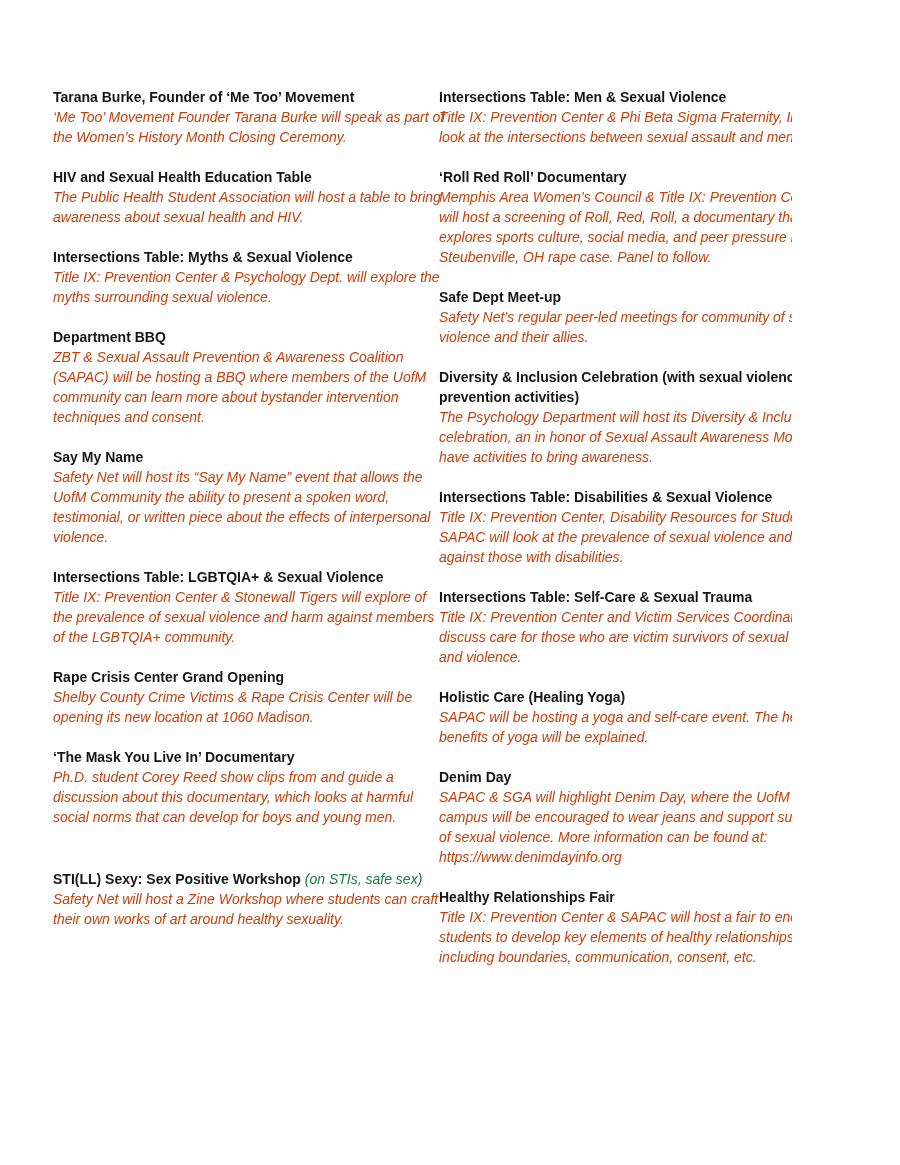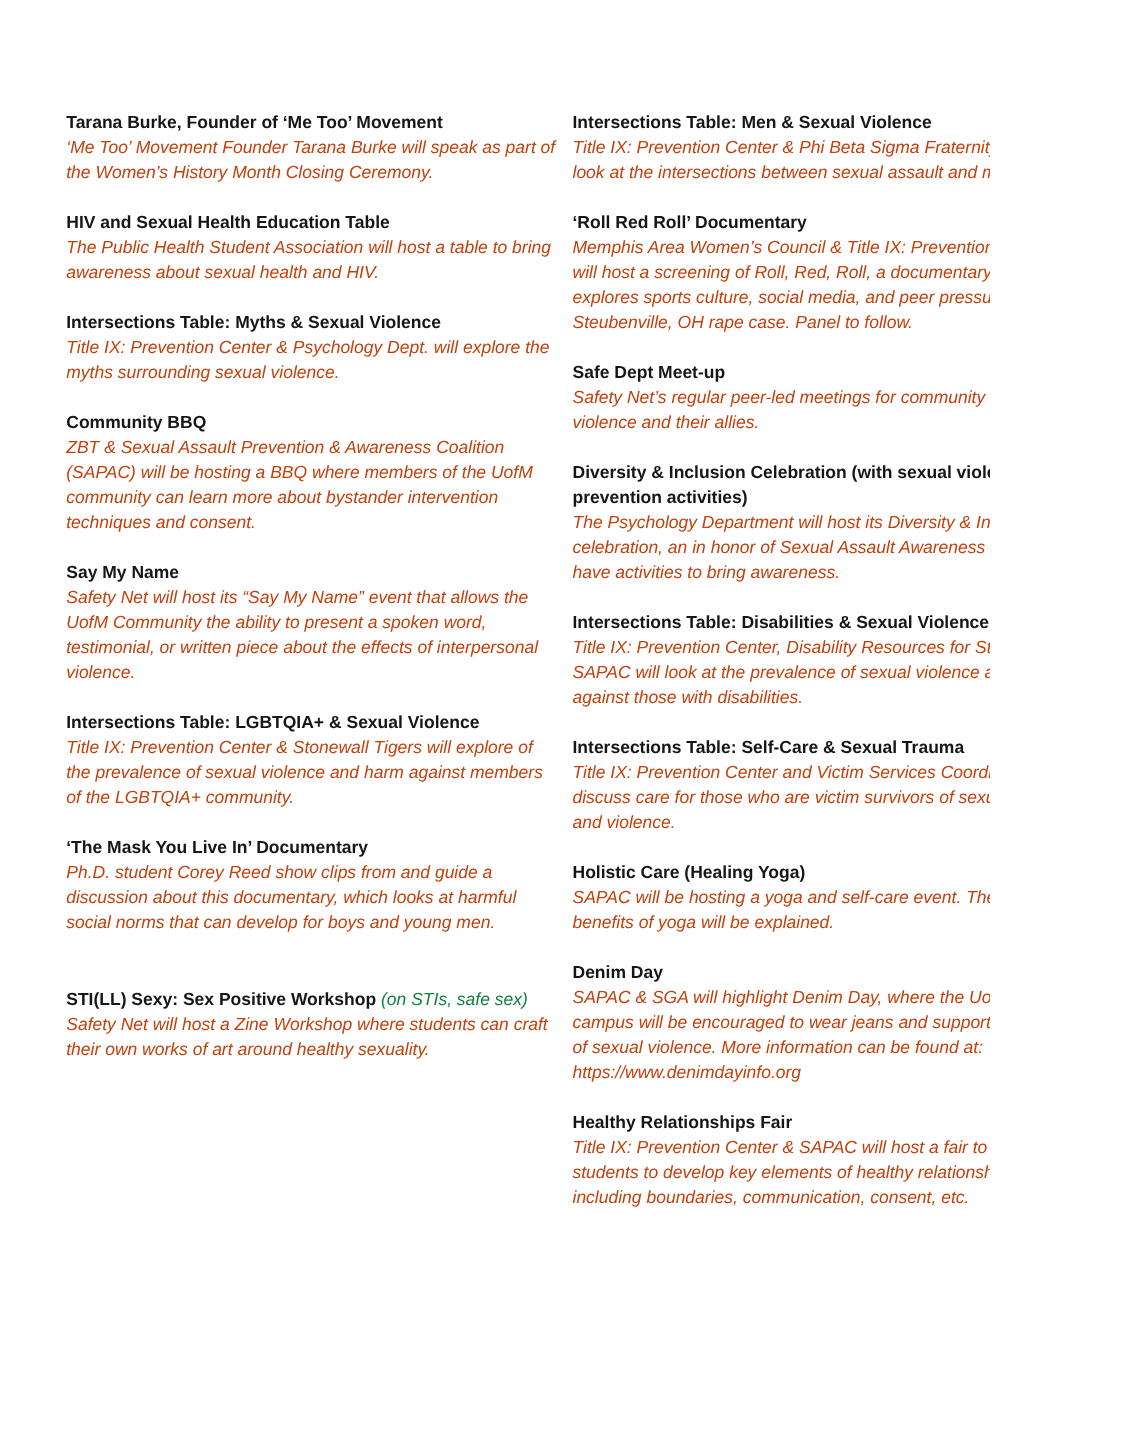--- a/index.html
+++ b/index.html
@@ -13,21 +13,21 @@
     width: 792px;
     height: 1165px;
     background: #ffffff;
     overflow: hidden;
   }
   .col {
     position: absolute;
     top: 87px;
   }
   .col-left  { left: 53px;  width: 394px; }
-  .col-right { left: 458px; width: 402px; }
+  .col-right { left: 439px; width: 402px; }
   .section { margin: 0 0 20px 0; }
   
   .col-left .section:last-child { margin-top: 42px; }
   .event-title {
     margin: 0;
     font-size: 14px;
     line-height: 20px;
     font-weight: 700;
     color: #161616;
   }
@@ -55,30 +55,34 @@
       </section>
       <section class="section">
         <h3 class="event-title"><span>HIV and Sexual Health Education Table</span></h3>
         <p class="desc">The Public Health Student Association will host a table to bring awareness about sexual health and HIV.</p>
       </section>
       <section class="section">
         <h3 class="event-title"><span>Intersections Table: Myths &amp; Sexual Violence</span></h3>
         <p class="desc">Title IX: Prevention Center &amp; Psychology Dept. will explore the myths surrounding sexual violence.</p>
       </section>
       <section class="section">
-        <h3 class="event-title"><span>Community BBQ</span></h3>
+        <h3 class="event-title"><span>Department BBQ</span></h3>
         <p class="desc">ZBT &amp; Sexual Assault Prevention &amp; Awareness Coalition (SAPAC) will be hosting a BBQ where members of the UofM community can learn more about bystander intervention techniques and consent.</p>
       </section>
       <section class="section">
         <h3 class="event-title"><span>Say My Name</span></h3>
         <p class="desc">Safety Net will host its “Say My Name” event that allows the UofM Community the ability to present a spoken word, testimonial, or written piece about the effects of interpersonal violence.</p>
       </section>
       <section class="section">
         <h3 class="event-title"><span>Intersections Table: LGBTQIA+ &amp; Sexual Violence</span></h3>
         <p class="desc">Title IX: Prevention Center &amp; Stonewall Tigers will explore of the prevalence of sexual violence and harm against members of the LGBTQIA+ community.</p>
+      </section>
+      <section class="section">
+        <h3 class="event-title"><span>Rape Crisis Center Grand Opening</span></h3>
+        <p class="desc">Shelby County Crime Victims &amp; Rape Crisis Center will be opening its new location at 1060 Madison.</p>
       </section>
       <section class="section">
         <h3 class="event-title"><span>‘The Mask You Live In’ Documentary</span></h3>
         <p class="desc">Ph.D. student Corey Reed show clips from and guide a discussion about this documentary, which looks at harmful social norms that can develop for boys and young men.</p>
       </section>
       <section class="section">
         <h3 class="event-title"><span>STI(LL) Sexy: Sex Positive Workshop</span><span class="suffix"> (on STIs, safe sex)</span></h3>
         <p class="desc">Safety Net will host a Zine Workshop where students can craft their own works of art around healthy sexuality.</p>
       </section>
     </div>

